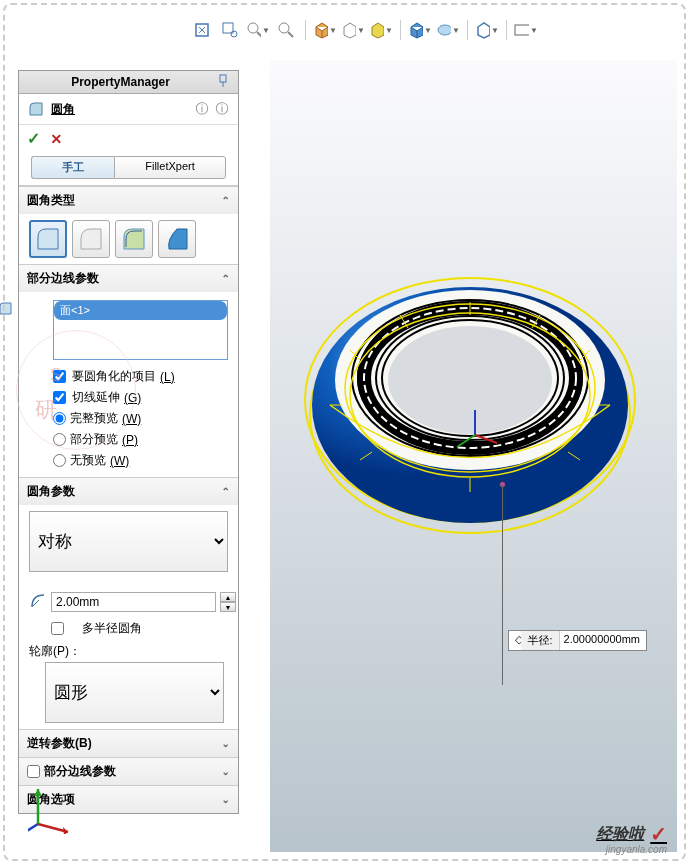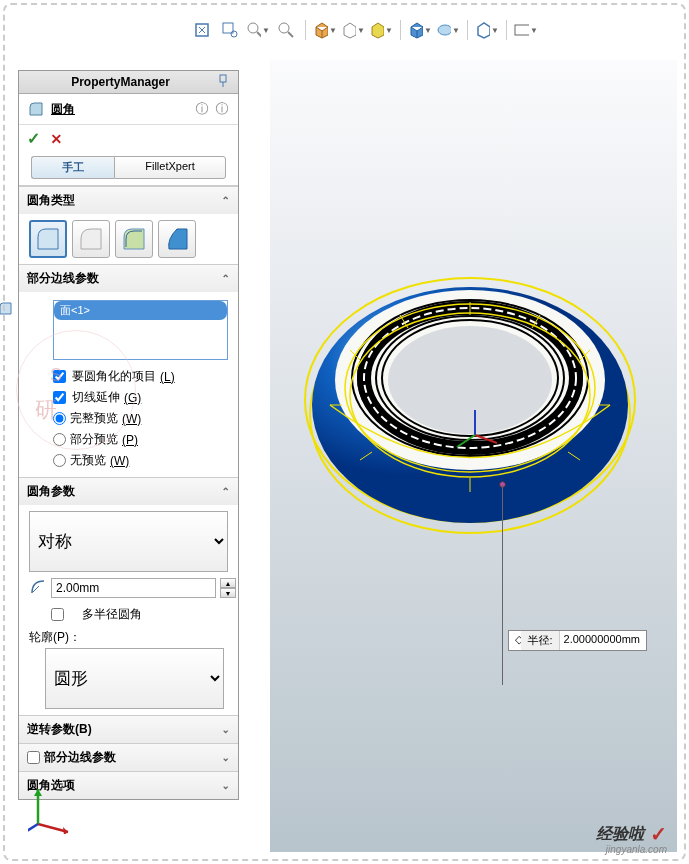--- a/index.html
+++ b/index.html
@@ -73,21 +73,21 @@
     .callout-label .lbl { background: #f0f0f0; margin: -2px 4px -2px -6px; padding: 2px 6px; border-right: 1px solid #ccc; }
     .leader-line { position: absolute; top: 485px; left: 502px; width: 1px; height: 200px; background: #666; }
     .leader-dot { position: absolute; top: 481px; left: 499px; width: 7px; height: 7px; border-radius: 50%; background: #b84aa8; border: 1px solid #333; }
     
     .triad { position: absolute; bottom: 30px; left: 28px; width: 50px; height: 50px; }
     
     .watermark-circle { position: absolute; top: 330px; left: 16px; width: 120px; height: 120px; border: 1px solid #f0c8c8; border-radius: 50%; opacity: 0.5; }
     .watermark-text1 { position: absolute; top: 365px; left: 50px; color: #d89090; font-size: 18px; opacity: 0.5; }
     .watermark-text2 { position: absolute; top: 395px; left: 35px; color: #d89090; font-size: 22px; opacity: 0.5; }
     
-    .watermark-br { position: absolute; bottom: 18px; right: 22px; display: flex; align-items: center; gap: 6px; }
+    .watermark-br { position: absolute; bottom: 18px; right: 22px; display: flex; align-items: center; gap: 6px; text-decoration: underline; }
     .watermark-br .txt1 { font-size: 16px; font-weight: bold; color: #333; font-style: italic; }
     .watermark-br .check { color: #c03030; font-size: 20px; font-weight: bold; }
   </style>
 </head>
 <body>
 
 <div class="stamp-border"></div>
 
 <div class="toolbar-top">
   <span class="tb-icon">
@@ -267,21 +267,21 @@
 
   <div class="section">
     <div class="section-header">
       <span>圆角参数</span>
       <span class="collapse">⌃</span>
     </div>
     <div class="section-body">
       <select class="select-box">
         <option>对称</option>
       </select>
-      <div class="radius-row" style="margin-top:4px;">
+      <div class="radius-row" style="margin-top:18px;">
         <span class="radius-icon"><svg width="18" height="18">
               <path d="M3 15 Q3 3 15 3" fill="none" stroke="#4070a0" stroke-width="1.5"></path>
               <path d="M4 14 L10 8" stroke="#4070a0"></path>
             </svg></span>
         <input class="spinner-input" value="2.00mm" style="">
         <div class="spinner-btns">
           <button>▲</button>
           <button>▼</button>
         </div>
       </div>

